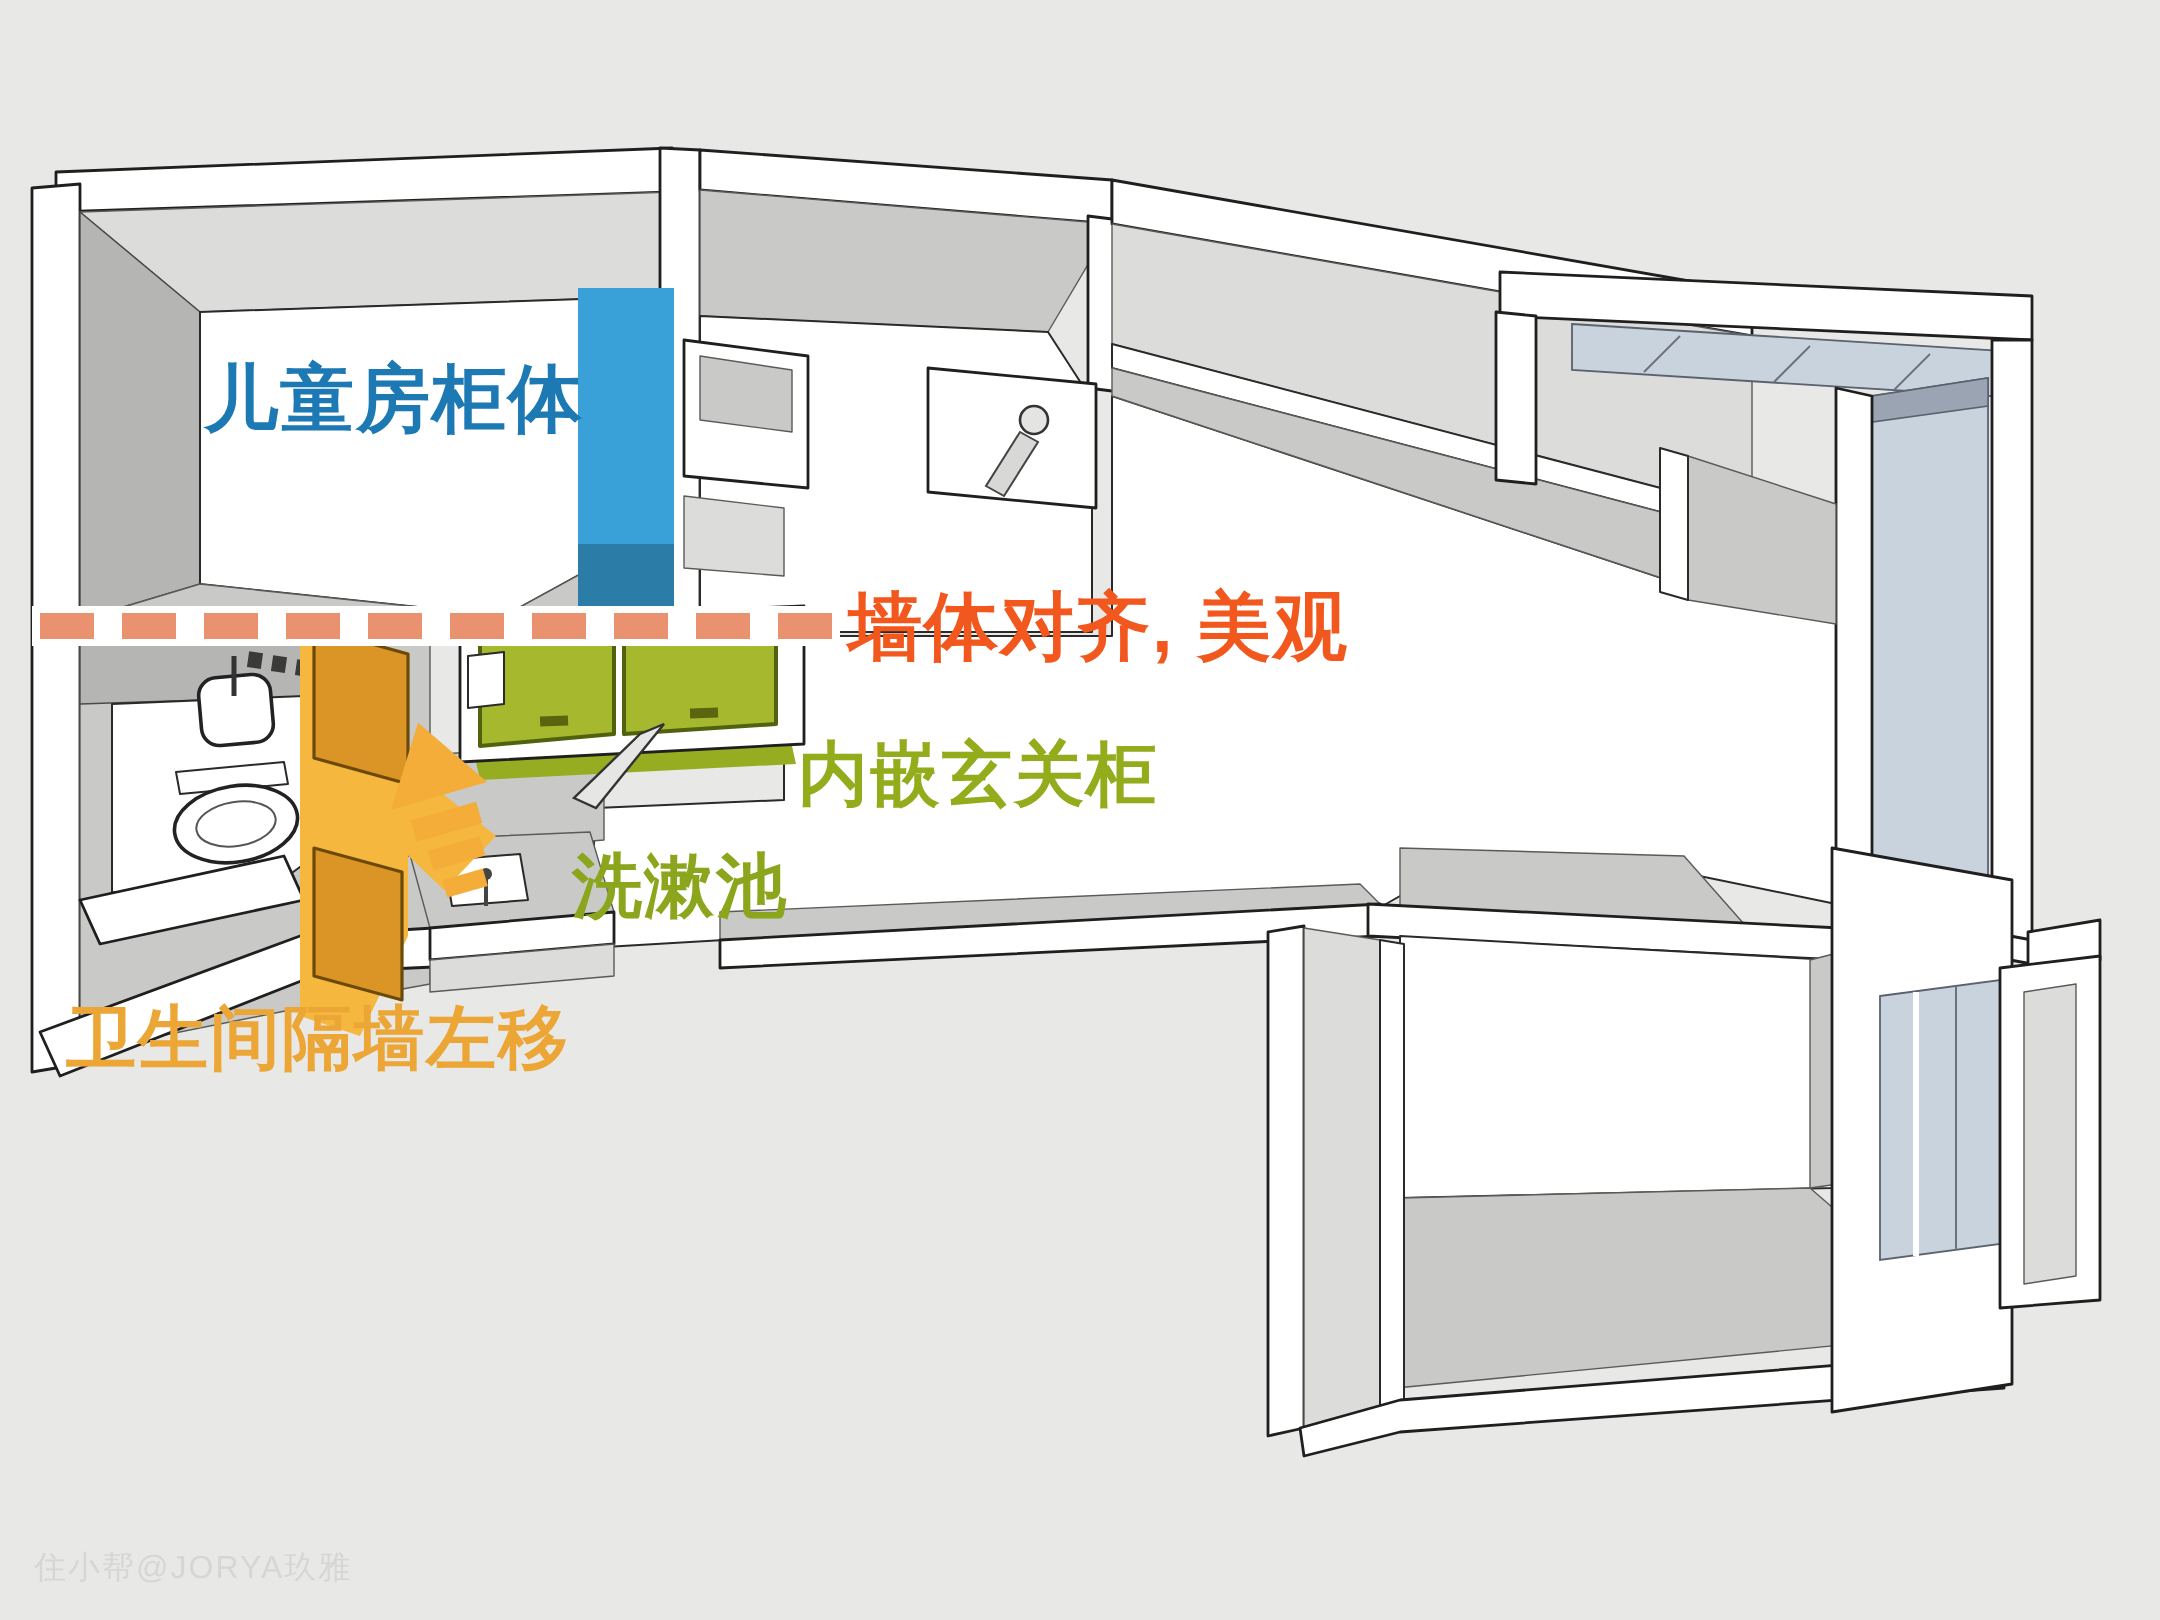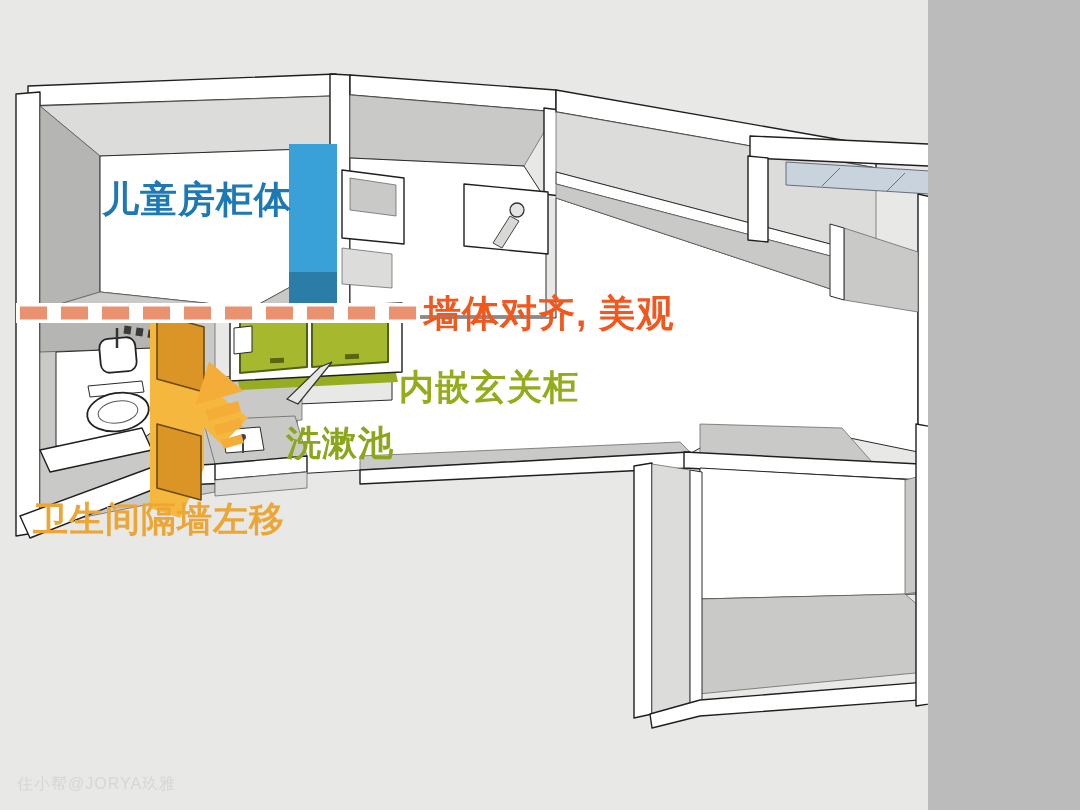--- a/index.html
+++ b/index.html
@@ -1,17 +1,17 @@
 <!DOCTYPE html>
 <html><head>
 <meta charset="utf-8">
 <style>
   html,body{margin:0;padding:0;}
   body{font-family:"Liberation Sans","DejaVu Sans",sans-serif;background:#bbb;}
-  .stage{position:relative;width:928px;height:810px;background:#e8e8e6;overflow:hidden;}
+  .stage{position:relative;width:1080px;height:810px;background:#e8e8e6;overflow:hidden;}
   svg{display:block;}
   
   .w   {fill:#ffffff;stroke:#1f1f1f;stroke-width:1.4;stroke-linejoin:round;}
   .wt  {fill:#ffffff;stroke:#2a2a2a;stroke-width:1;stroke-linejoin:round;}
   .g1  {fill:#dcdcda;stroke:#5a5a58;stroke-width:.7;stroke-linejoin:round;}
   .g2  {fill:#c9c9c7;stroke:#5a5a58;stroke-width:.7;stroke-linejoin:round;}
   .g3  {fill:#b5b5b3;stroke:#4a4a48;stroke-width:.7;stroke-linejoin:round;}
   .glass{fill:#c9d3de;stroke:#5a626e;stroke-width:.9;}
   .fx  {fill:#ffffff;stroke:#222222;stroke-width:1.8;stroke-linejoin:round;}
   .ann {font-weight:bold;letter-spacing:1px;}

